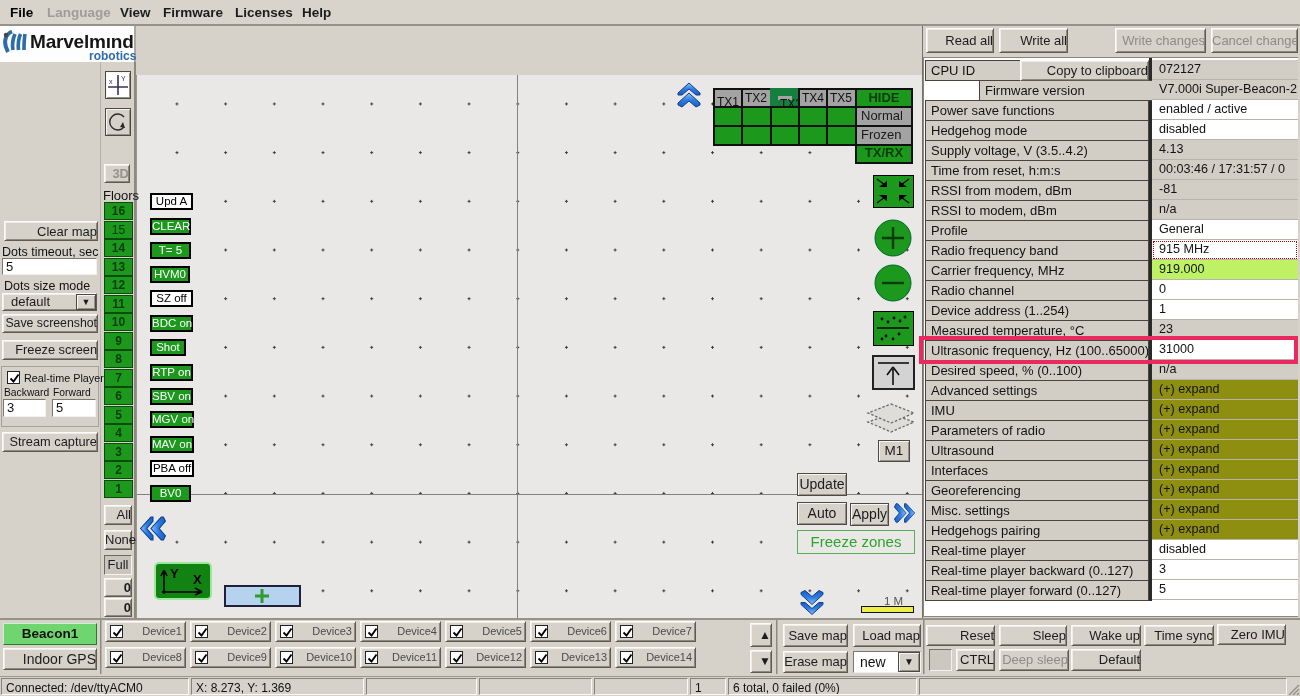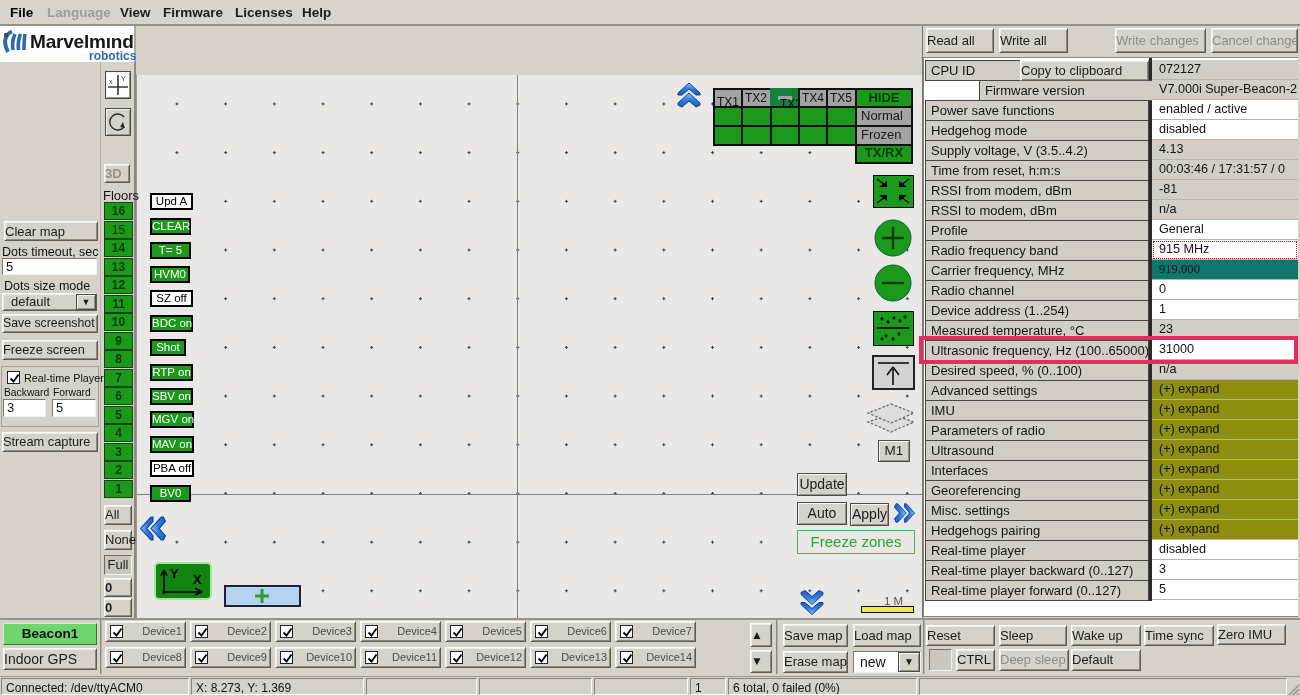--- a/index.html
+++ b/index.html
@@ -1,18 +1,18 @@
 <!DOCTYPE html>
 <html><head><meta charset="utf-8"><style>
 *{margin:0;padding:0;box-sizing:border-box}
 html,body{width:1300px;height:696px;overflow:hidden;font-family:"Liberation Sans",sans-serif;background:#d6d2ca}
 .ab{position:absolute}
 .btn{position:absolute;background:#d6d2ca;border:1px solid #5f5b53;border-top-color:#fcfbf9;border-left-color:#fcfbf9;
  box-shadow:inset 1px 1px 0 #efede8, inset -1px -1px 0 #8d897f;
- font-size:13px;color:#1c1c1c;text-align:left;line-height:19px;white-space:nowrap}
+ font-size:13px;color:#1c1c1c;text-align:right;line-height:19px;white-space:nowrap}
 .btn2{position:absolute;background:#d6d2ca;border:1px solid #4e4a42;
  box-shadow:inset 1px 1px 0 #f6f5f2, inset -1px -1px 0 #96928a;
  font-size:13px;color:#1c1c1c;text-align:center;white-space:nowrap}
 .dis{color:#8f8b85}
 .sunk{position:absolute;background:#fff;border:1px solid #7b776f;border-bottom-color:#f2f1ee;border-right-color:#f2f1ee;
  font-size:13px;color:#111;padding-left:3px}
 .gbtn{position:absolute;background:#1c991c;border:2px solid #091;border-color:#000;color:#fff;
  font-size:11px;text-align:center;white-space:nowrap}
 .wbtn{position:absolute;background:#fff;border:2px solid #000;color:#000;font-size:11px;text-align:center;white-space:nowrap}
 .lbl{position:absolute;font-size:13px;color:#111;white-space:nowrap}
@@ -263,21 +263,21 @@
 <div class="val" style="left:1152px;top:160px;width:146px;height:20px;line-height:19px;background:#d2cec6;">00:03:46 / 17:31:57 / 0</div>
 <div class="cell" style="left:925px;top:180px;width:224px;height:21px;line-height:19px">RSSI from modem, dBm</div>
 <div class="val" style="left:1152px;top:180px;width:146px;height:20px;line-height:19px;background:#d2cec6;">-81</div>
 <div class="cell" style="left:925px;top:200px;width:224px;height:21px;line-height:19px">RSSI to modem, dBm</div>
 <div class="val" style="left:1152px;top:200px;width:146px;height:20px;line-height:19px;background:#d2cec6;">n/a</div>
 <div class="cell" style="left:925px;top:220px;width:224px;height:21px;line-height:19px">Profile</div>
 <div class="val" style="left:1152px;top:220px;width:146px;height:20px;line-height:19px;background:#ffffff;">General</div>
 <div class="cell" style="left:925px;top:240px;width:224px;height:21px;line-height:19px">Radio frequency band</div>
 <div class="val" style="left:1152px;top:240px;width:146px;height:20px;line-height:19px;background:#ffffff;outline:1px dotted #c00;outline-offset:-2px;">915 MHz</div>
 <div class="cell" style="left:925px;top:260px;width:224px;height:21px;line-height:19px">Carrier frequency, MHz</div>
-<div class="val" style="left:1152px;top:260px;width:146px;height:20px;line-height:19px;background:#0f766e;font-family:Liberation Serif, serif;">919.000</div>
+<div class="val" style="left:1152px;top:260px;width:146px;height:20px;line-height:19px;background:#bef264;">919.000</div>
 <div class="cell" style="left:925px;top:280px;width:224px;height:21px;line-height:19px">Radio channel</div>
 <div class="val" style="left:1152px;top:280px;width:146px;height:20px;line-height:19px;background:#ffffff;">0</div>
 <div class="cell" style="left:925px;top:300px;width:224px;height:21px;line-height:19px">Device address (1..254)</div>
 <div class="val" style="left:1152px;top:300px;width:146px;height:20px;line-height:19px;background:#ffffff;">1</div>
 <div class="cell" style="left:925px;top:320px;width:224px;height:21px;line-height:19px">Measured temperature, °C</div>
 <div class="val" style="left:1152px;top:320px;width:146px;height:20px;line-height:19px;background:#d2cec6;">23</div>
 <div class="cell" style="left:925px;top:340px;width:224px;height:21px;line-height:19px">Ultrasonic frequency, Hz (100..65000)</div>
 <div class="val" style="left:1152px;top:340px;width:146px;height:20px;line-height:19px;background:#ffffff;">31000</div>
 <div class="cell" style="left:925px;top:360px;width:224px;height:21px;line-height:19px">Desired speed, % (0..100)</div>
 <div class="val" style="left:1152px;top:360px;width:146px;height:20px;line-height:19px;background:#d2cec6;">n/a</div>

